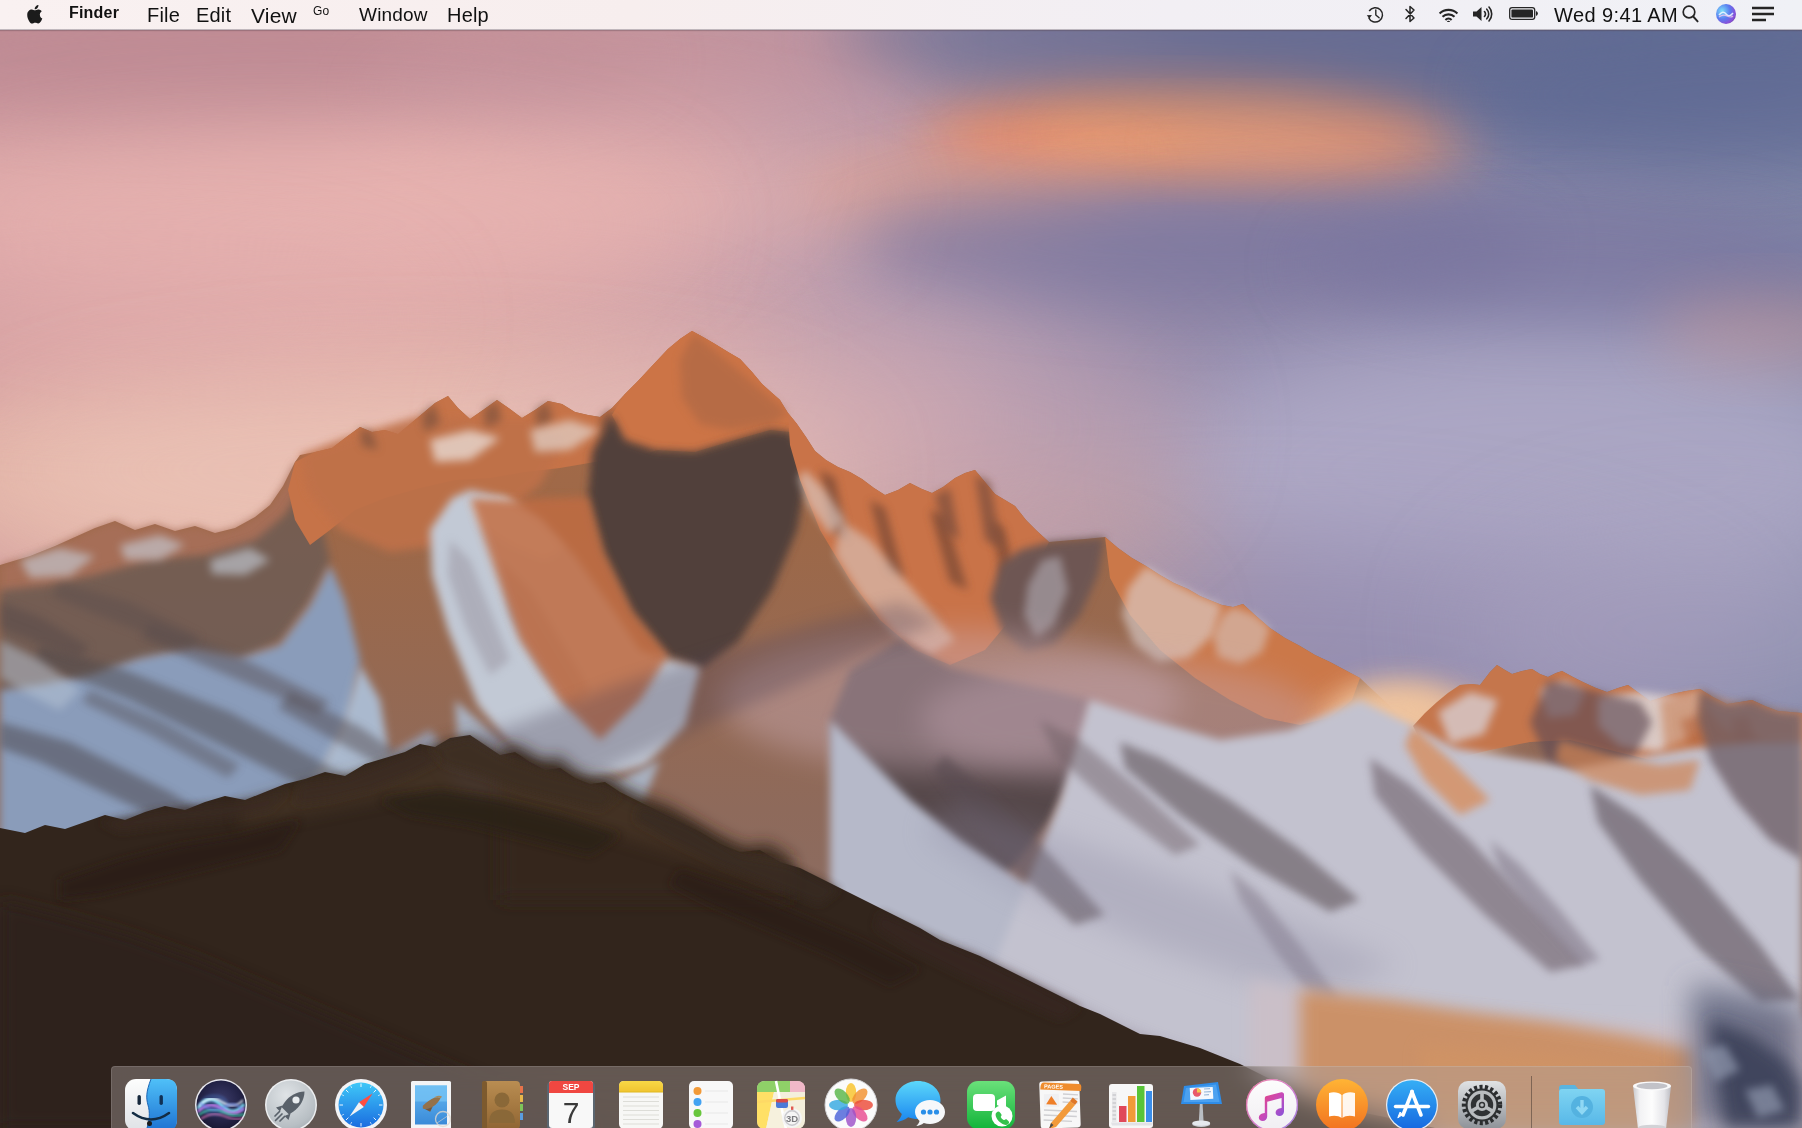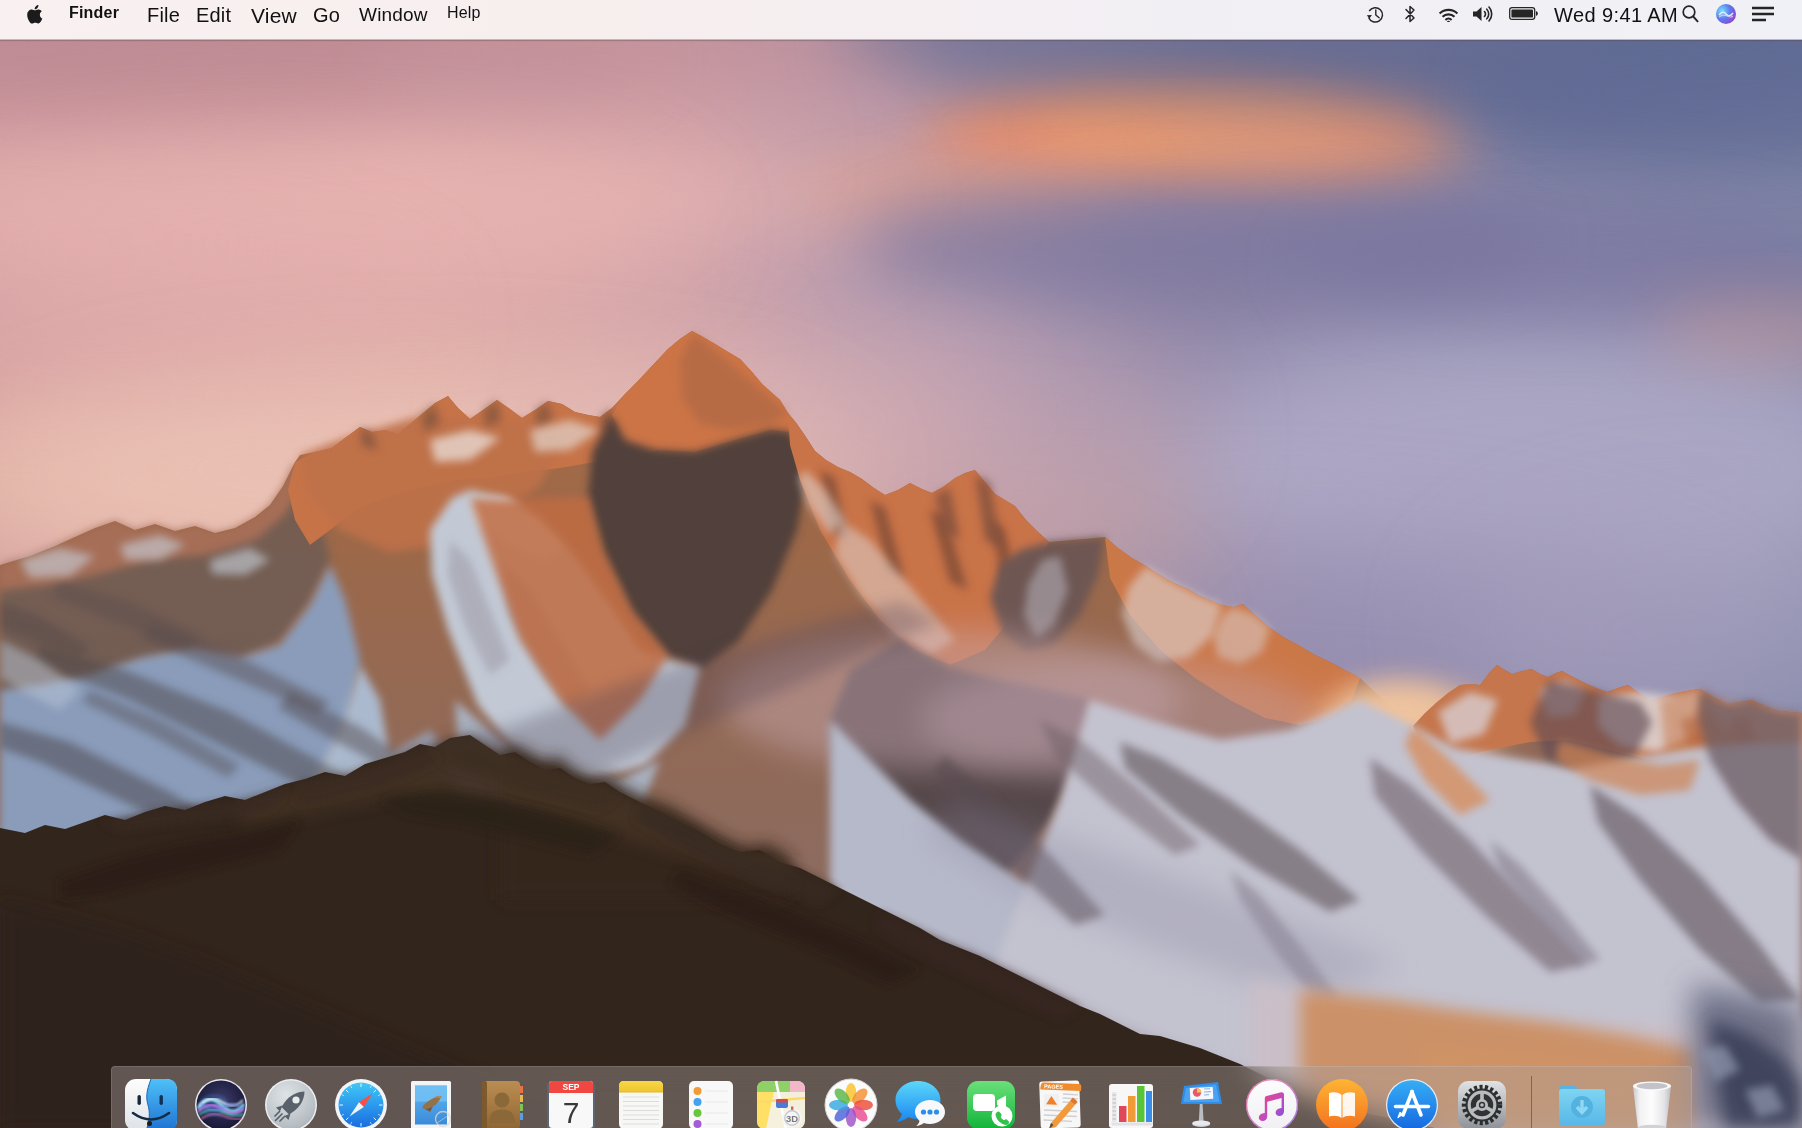--- a/index.html
+++ b/index.html
@@ -1,19 +1,19 @@
 <!DOCTYPE html>
 <html><head>
 <meta charset="utf-8">
 <style>
 html,body{margin:0;padding:0;width:1802px;height:1128px;overflow:hidden;font-family:"Liberation Sans",sans-serif;}
 #screen{position:relative;width:1802px;height:1128px;background:#8d8aa8;overflow:hidden;}
 #wall{position:absolute;left:0;top:0;}
 
-#menubar{position:absolute;left:0;top:0;width:1802px;height:40px;
+#menubar{position:absolute;left:0;top:0;width:1802px;height:30px;
  background:linear-gradient(90deg,#f9f1f1 0%,#f7eeee 35%,#f2eff4 65%,#f0f1f6 100%);
  box-shadow:0 1px 1px rgba(80,60,70,.3);border-bottom:1px solid rgba(90,80,95,.35);box-sizing:border-box;display:flex;align-items:center;font-size:15px;color:#111;}
 #menubar span{display:inline-block;}
 
 #dock{position:absolute;left:111px;top:1046px;width:1579px;height:82px;border-radius:4px 4px 0 0;
  background:rgba(170,160,157,.42);backdrop-filter:blur(13px);border:1px solid rgba(255,255,255,.12);border-bottom:none;margin-top:20px;}
 .di{position:absolute;top:11px;width:54px;height:54px;}
 #finderdot{position:absolute;left:147px;top:1121px;width:4.5px;height:4.5px;border-radius:50%;background:#1c1c1c;}
 </style>
 </head>
@@ -216,23 +216,23 @@
  </g>
 </svg>
 <div id="menubar">
  <svg style="position:absolute;left:27px;top:5px" width="15.5" height="18.5" viewBox="0 0 814 1000">
         <path fill="#1b1b1b" d="M788.1 340.9c-5.8 4.5-108.2 62.2-108.2 190.5 0 148.4 130.3 200.9 134.2 202.2-.6 3.2-20.7 71.9-68.7 141.9-42.8 61.6-87.5 123.1-155.5 123.1s-85.5-39.5-164-39.5c-76.5 0-103.7 40.8-165.9 40.8s-105.6-57-155.5-127C46.7 790.7 0 663 0 541.8c0-194.4 126.4-297.5 250.8-297.5 66.1 0 121.2 43.4 162.7 43.4 39.5 0 101.1-46 176.3-46 28.5 0 130.9 2.6 198.3 99.2zm-234-181.5c31.1-36.9 53.1-88.1 53.1-139.3 0-7.1-.6-14.3-1.9-20.1-50.6 1.9-110.8 33.7-147.1 75.8-28.5 32.4-55.1 83.6-55.1 135.5 0 7.8 1.3 15.6 1.9 18.1 3.2.6 8.4 1.3 13.6 1.3 45.4 0 102.5-30.4 135.5-71.3z"></path>
       </svg>
  <span style="position:absolute;left:69px;top:4px;font-weight:bold;font-size:16px;letter-spacing:.2px">Finder</span>
  <span style="position:absolute;left:147px;top:4px;font-size:20px;letter-spacing:.2px">File</span>
  <span style="position:absolute;left:196px;top:4px;font-size:20px;letter-spacing:.2px">Edit</span>
  <span style="position:absolute;left:251px;top:4px;font-size:21px;letter-spacing:.2px">View</span>
- <span style="position:absolute;left:313px;top:4px;font-size:20px;letter-spacing:.2px">Go</span>
+ <span style="position:absolute;left:313px;top:4px;font-size:12px;letter-spacing:.2px">Go</span>
  <span style="position:absolute;left:359px;top:4px;font-size:19px;letter-spacing:.2px">Window</span>
- <span style="position:absolute;left:447px;top:4px;font-size:16px;letter-spacing:.2px">Help</span>
+ <span style="position:absolute;left:447px;top:4px;font-size:20px;letter-spacing:.2px">Help</span>
 
  <svg style="position:absolute;left:1366px;top:5px" width="19" height="19" viewBox="0 0 19 19">
   <path d="M3.2,6 A7.2,7.2 0 1 1 2.6,12.5" fill="none" stroke="#252525" stroke-width="1.5"></path>
   <path d="M0.8,10.2 L3.4,13.6 L5.9,9.9 Z" fill="#252525"></path>
   <path d="M9.8,5 L9.8,10 M9.8,10 L13.1,12.8" fill="none" stroke="#252525" stroke-width="1.4" stroke-linecap="round"></path>
  </svg>
 
  <svg style="position:absolute;left:1404px;top:5px" width="12" height="18" viewBox="0 0 12 18">
   <path d="M2,4.5 L10,13 L6,16.5 L6,1.5 L10,5 L2,13.5" fill="none" stroke="#252525" stroke-width="1.5" stroke-linejoin="round" stroke-linecap="round"></path>
  </svg>

